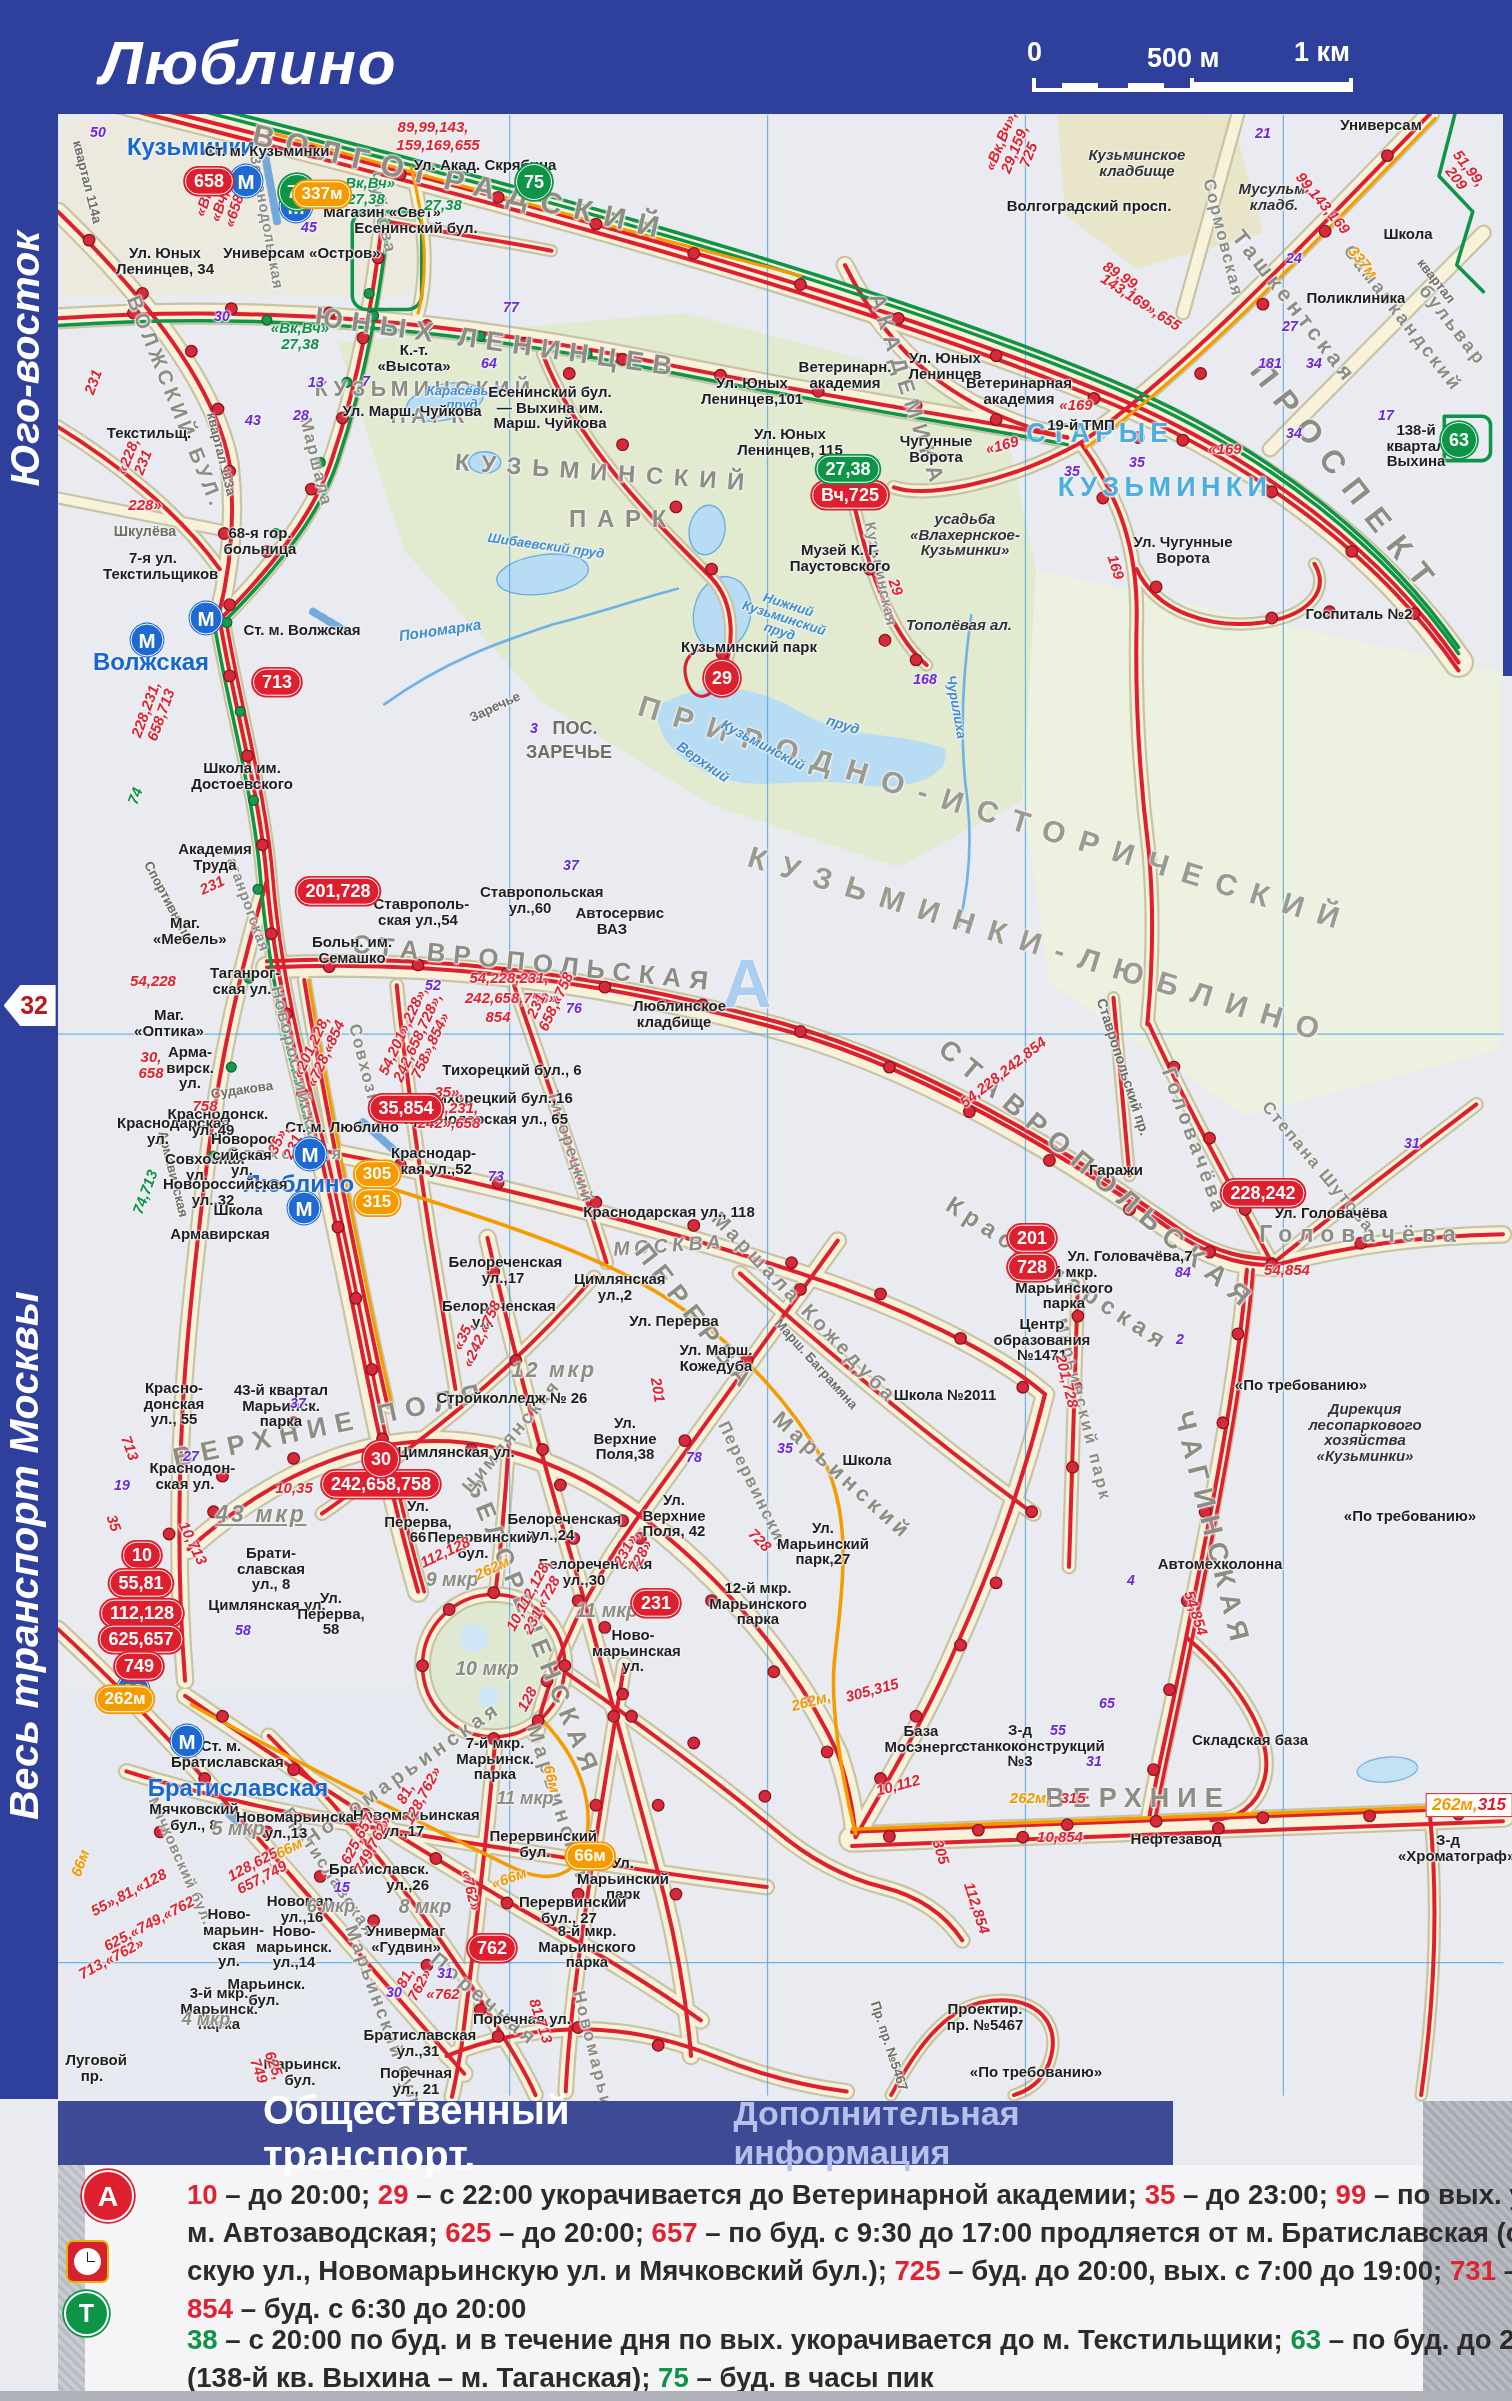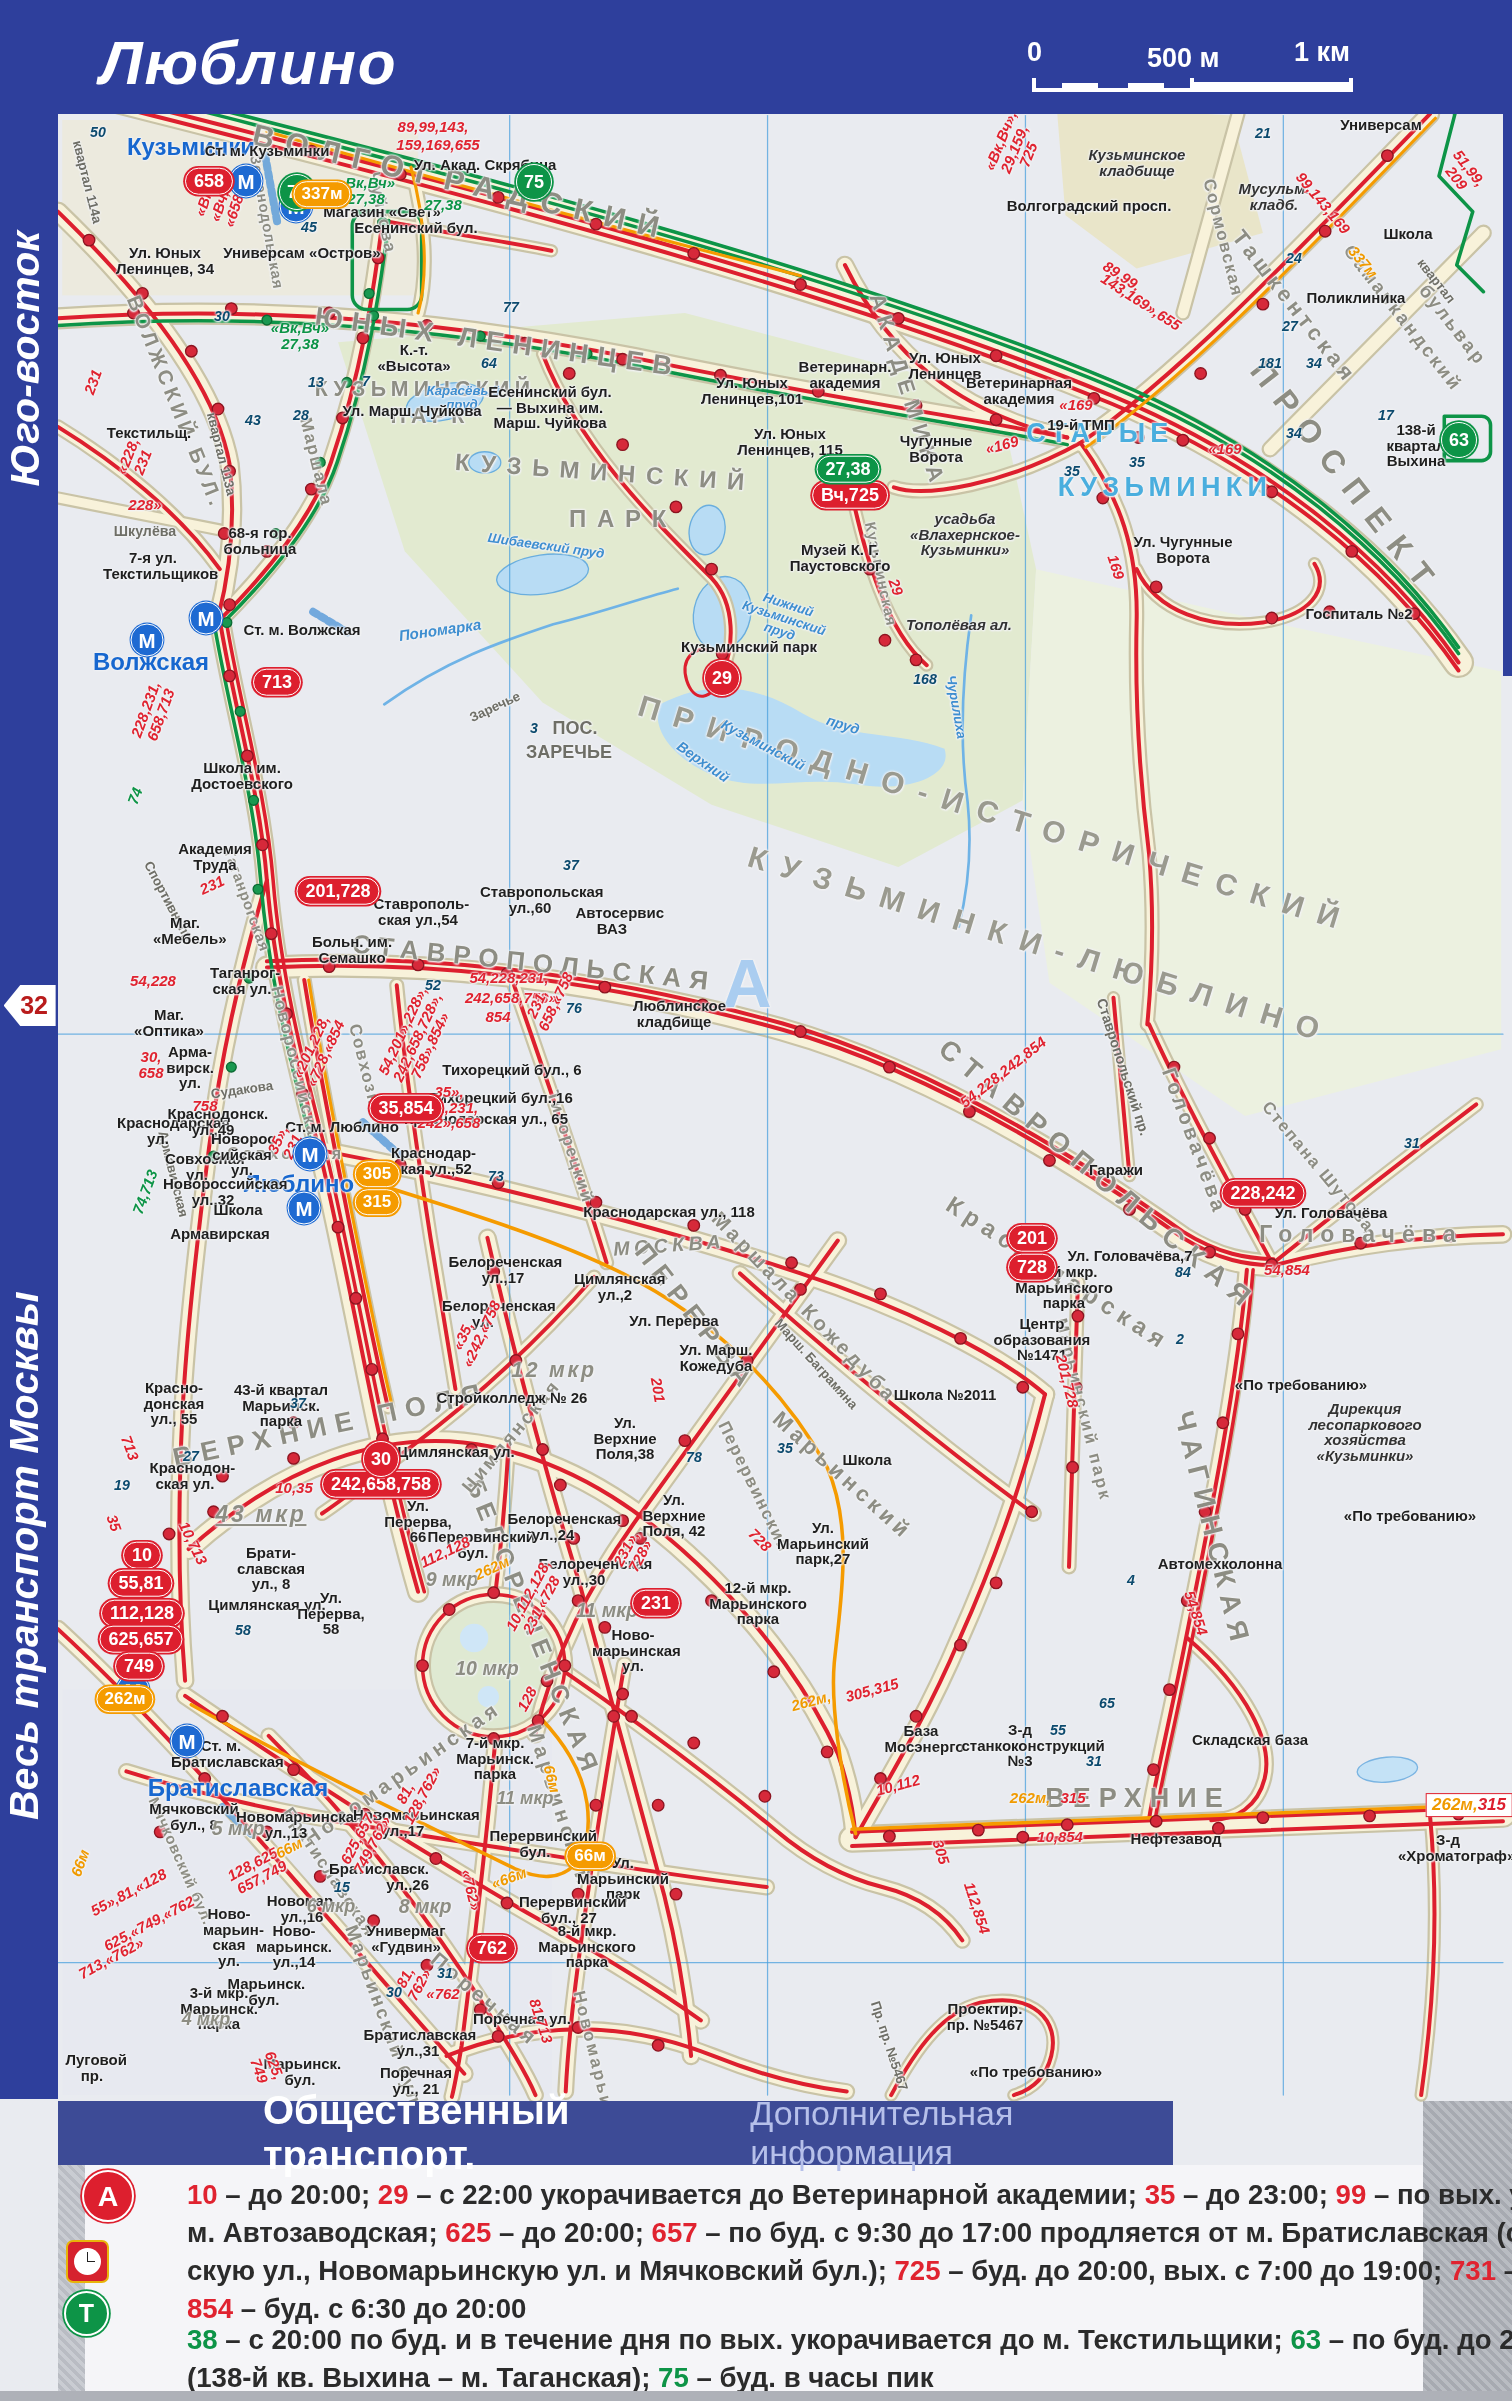--- a/index.html
+++ b/index.html
@@ -38,21 +38,21 @@
   .lbl{position:absolute;z-index:3;font-weight:700;color:#1f1f1f;font-size:15px;line-height:1.04;
     text-align:center;white-space:nowrap;transform-origin:center;
     text-shadow:0 0 2.7px #f2f3f5,0 0 2.7px #f2f3f5,0 0 1.8px #f2f3f5,0.9px 0.9px 1.8px #f2f3f5;}
   .k-pi{font-style:italic;color:#333;}
   .k-st{color:#6e6e66;}
   .k-sb{color:#8d8d83;}
   .k-ap{color:#9a9a8f;font-weight:700;}
   .k-r{color:#e02330;font-style:italic;}
   .k-g{color:#0d9447;font-style:italic;}
   .k-o{color:#f09a00;font-style:italic;}
-  .k-b{color:#0c4a6e;font-style:italic;font-size:14.2px;}
+  .k-b{color:#6d28d9;font-style:italic;font-size:14.2px;}
   .k-w{color:#3e8ed0;font-style:italic;}
   .k-cb{color:#4aaede;font-size:27px;letter-spacing:5.3px;}
   .k-mn{color:#1767cf;font-size:24px;}
   .k-gi{color:#8d8d83;font-style:italic;}
   .k-grid{color:#aacdf0;font-size:68px;}
 
   .bdg{position:absolute;z-index:4;display:flex;align-items:center;justify-content:center;
     font-weight:700;color:#fff;white-space:nowrap;}
   .b-ro{background:#dd1f2e;border-radius:36px;padding:1.8px 8px;font-size:18px;
     border:1.8px solid #fff;box-shadow:0 0 0 1.8px #dd1f2e;}
@@ -66,21 +66,21 @@
     border:1.8px solid #fff;box-shadow:0 0 0 1.8px #f59b00;}
   .b-m{background:#1e6ad2;border-radius:50%;width:31px;height:31px;font-size:20.5px;
     border:1.8px solid #fff;box-shadow:0 0 0 0.9px #1e6ad2;}
   .b-wb{background:#fff;border:1.8px solid #dd1f2e;padding:0.9px 5.3px;font-size:17px;font-style:italic;}
   .b-wb .p1{color:#f09a00;}.b-wb .p2{color:#dd1f2e;}
 
   
   #legend-bar{position:absolute;left:58px;top:2101px;width:1115px;height:64px;background:#3d4b96;z-index:7;
     display:flex;align-items:center;padding-left:205px;box-sizing:border-box;}
   #legend-bar .b1{color:#fff;font-size:40px;font-weight:700;}
-  #legend-bar .b2{color:#b6c0ea;font-size:34px;font-weight:400;margin-left:16px;}
+  #legend-bar .b2{color:#b6c0ea;font-size:34px;font-weight:700;margin-left:16px;}
   #legend-panel{position:absolute;left:58px;top:2165px;width:1365px;height:228px;background:#f5f5f8;z-index:6;}
   #legend-panel .hatch{position:absolute;left:0;top:0;width:27px;height:228px;
     background:repeating-linear-gradient(45deg,#c9ccd2 0 3.6px,#b9bcc3 3.6px 7.1px);}
   .leg-icon{position:absolute;z-index:8;display:flex;align-items:center;justify-content:center;
     color:#fff;font-weight:700;}
   #icon-bus{left:82px;top:2170px;width:48px;height:48px;background:#dd1f2e;border-radius:50%;
     font-size:28.5px;border:2.7px solid #fff;box-shadow:0 0 0 1.8px #dd1f2e;}
   #icon-clock{left:66px;top:2240px;width:39px;height:39px;background:#d6222e;border-radius:7.1px;
     border:2.7px solid #e8b40a;}
   #icon-clock .face{width:27px;height:27px;background:#fff;border-radius:50%;position:relative;}

